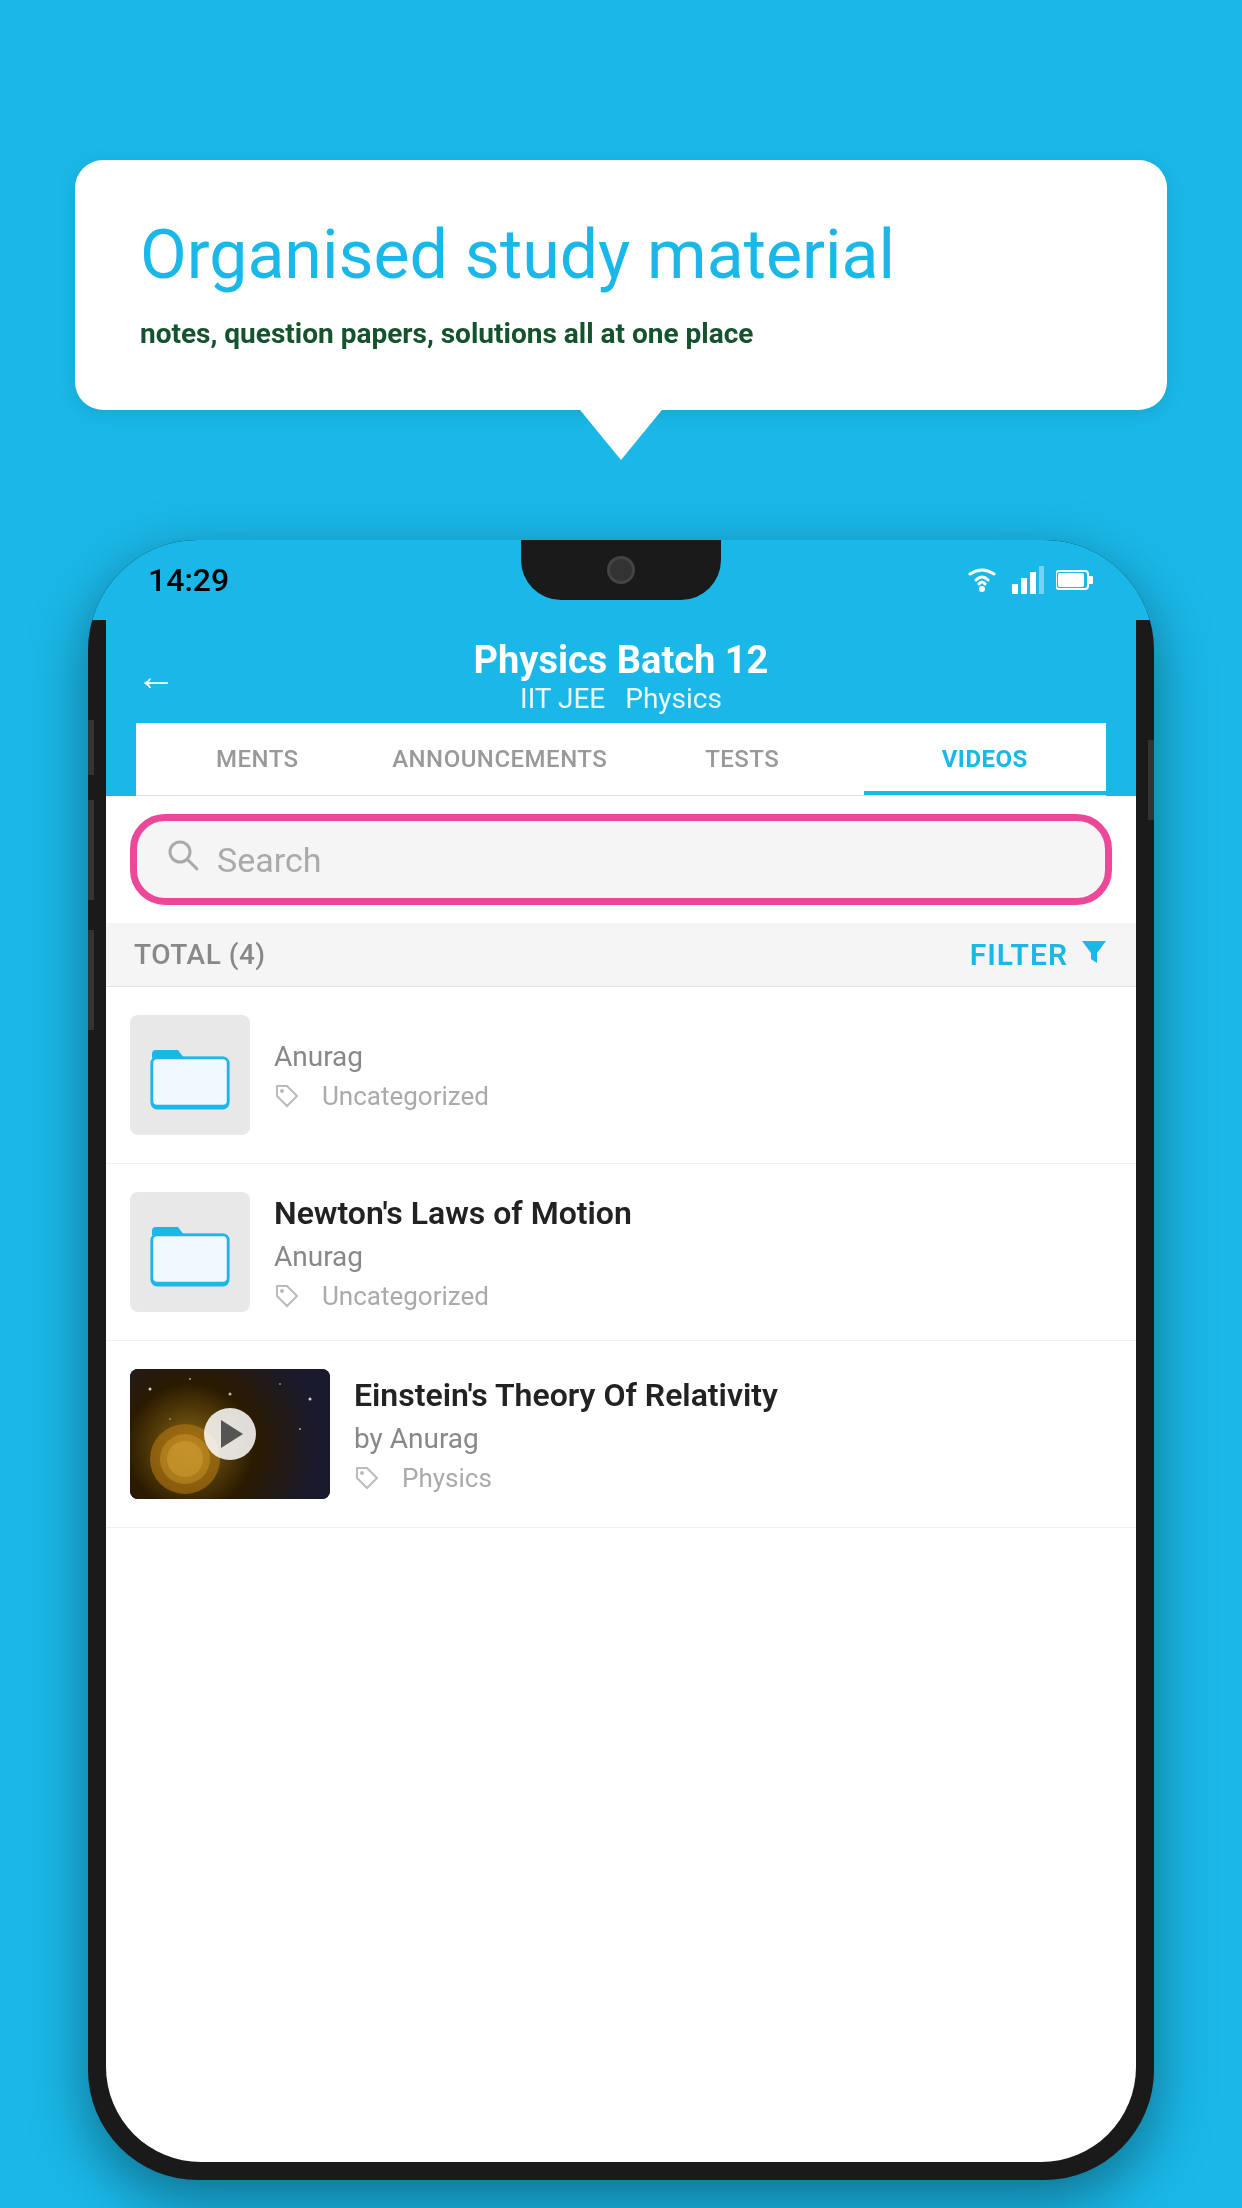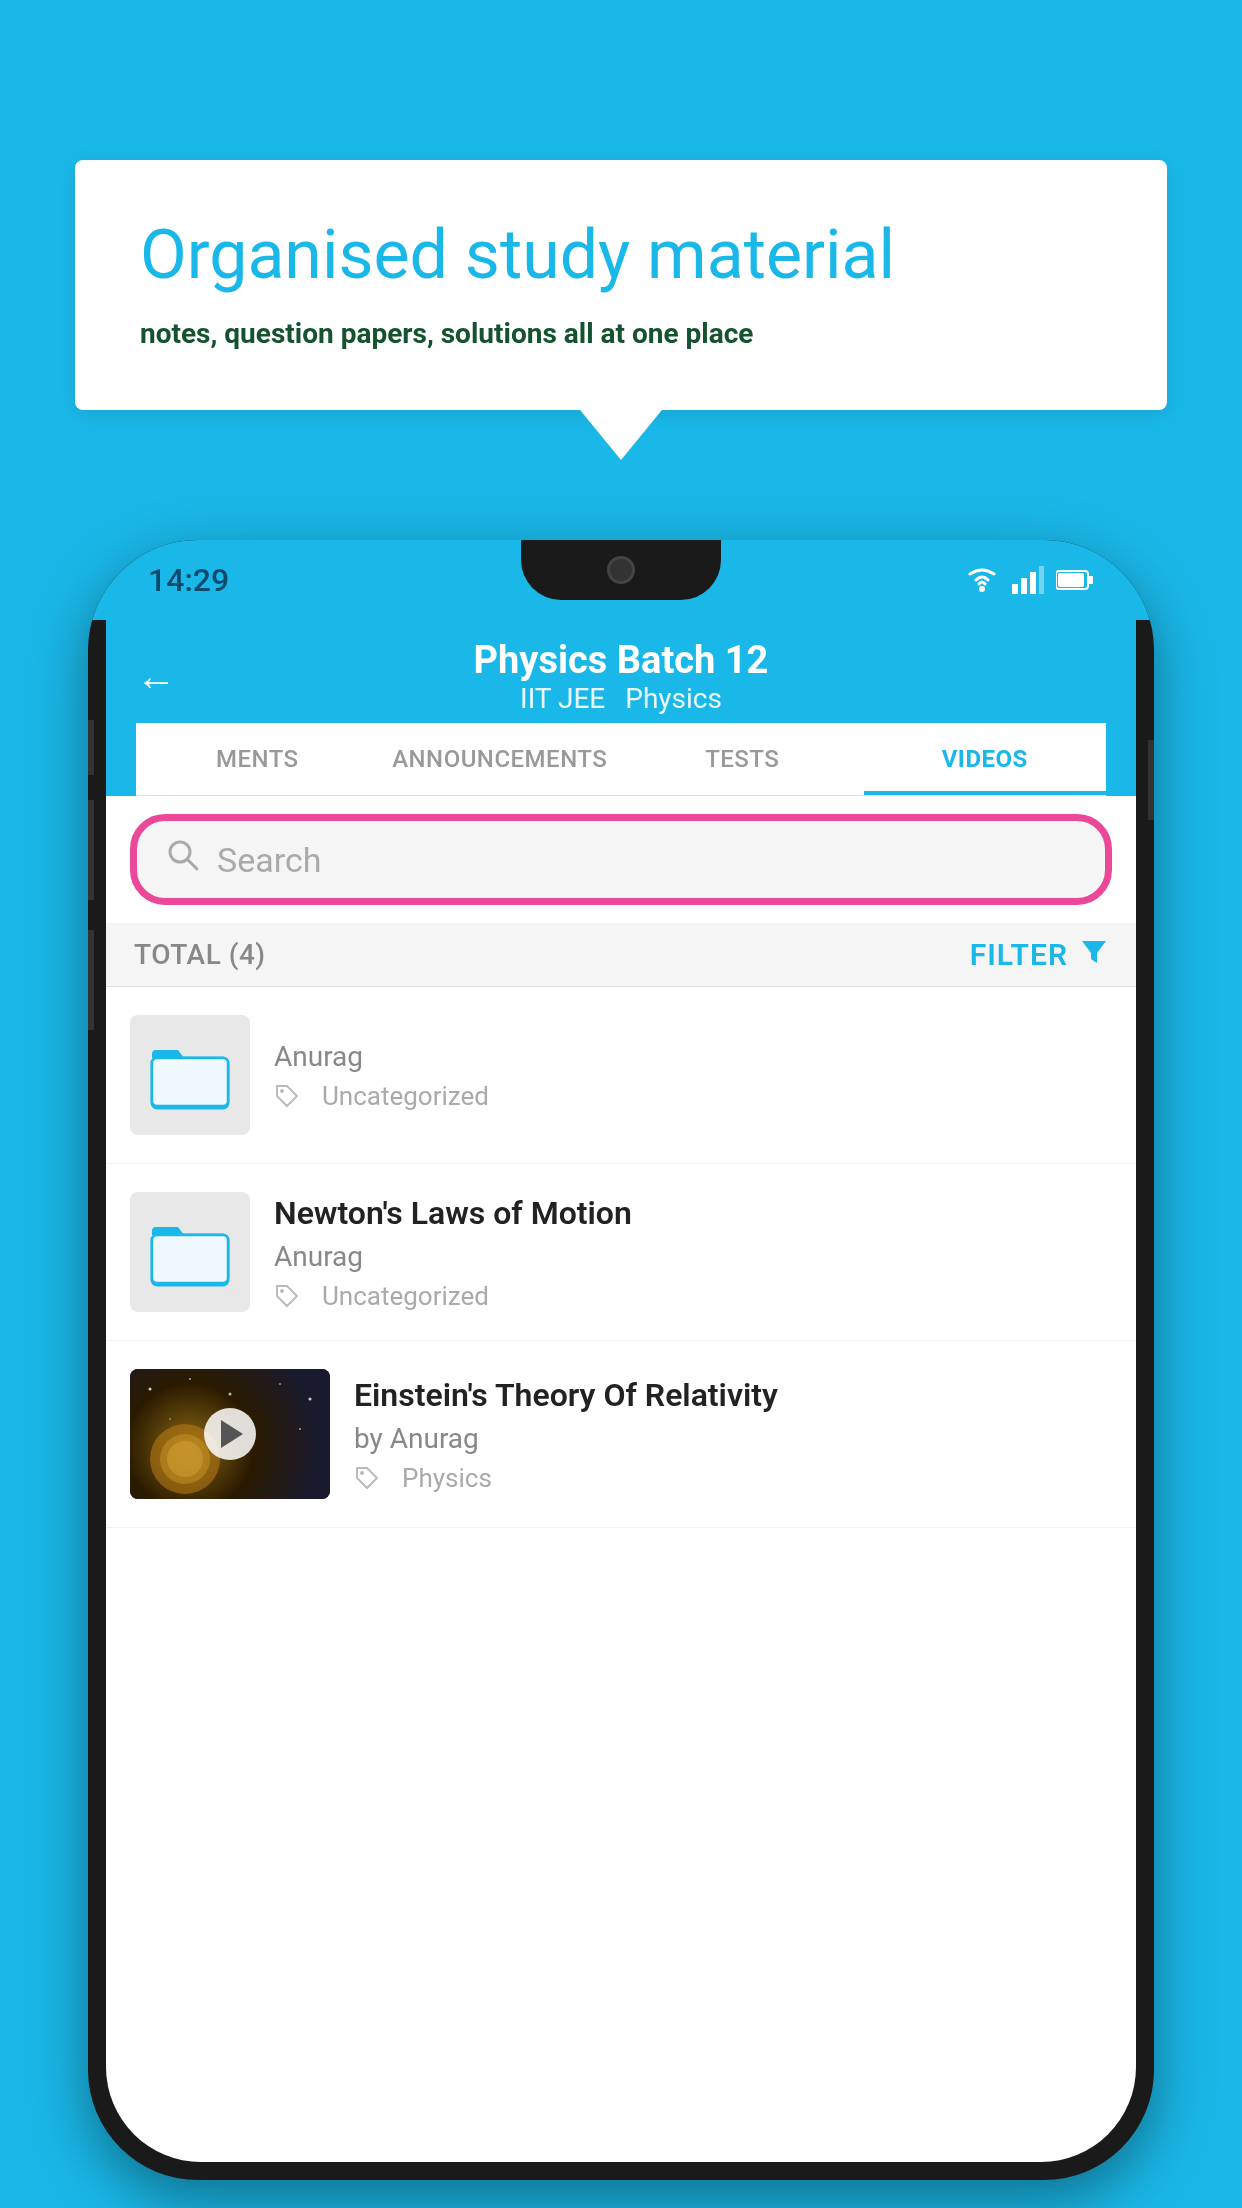--- a/index.html
+++ b/index.html
@@ -13,21 +13,21 @@
       position: relative;
     }
 
     
     .speech-bubble {
       position: absolute;
       top: 160px;
       left: 75px;
       width: 1092px;
       background: white;
-      border-radius: 8px;
+      border-radius: 28px;
       padding: 55px 65px 60px 65px;
       box-shadow: 0 4px 20px rgba(0,0,0,0.1);
     }
     .speech-bubble::after {
       content: '';
       position: absolute;
       bottom: -50px;
       left: 50%;
       transform: translateX(-50%);
       width: 0;
@@ -70,21 +70,21 @@
       right: 0;
       height: 80px;
       background: #1ab8e8;
       display: flex;
       align-items: center;
       justify-content: space-between;
       padding: 0 60px;
       z-index: 10;
     }
     .phone-status-time {
-      color: #0c4a6e;
+      color: #000000;
       font-size: 32px;
       font-weight: 500;
     }
     .phone-status-icons {
       display: flex;
       align-items: center;
       gap: 12px;
     }
 
     

